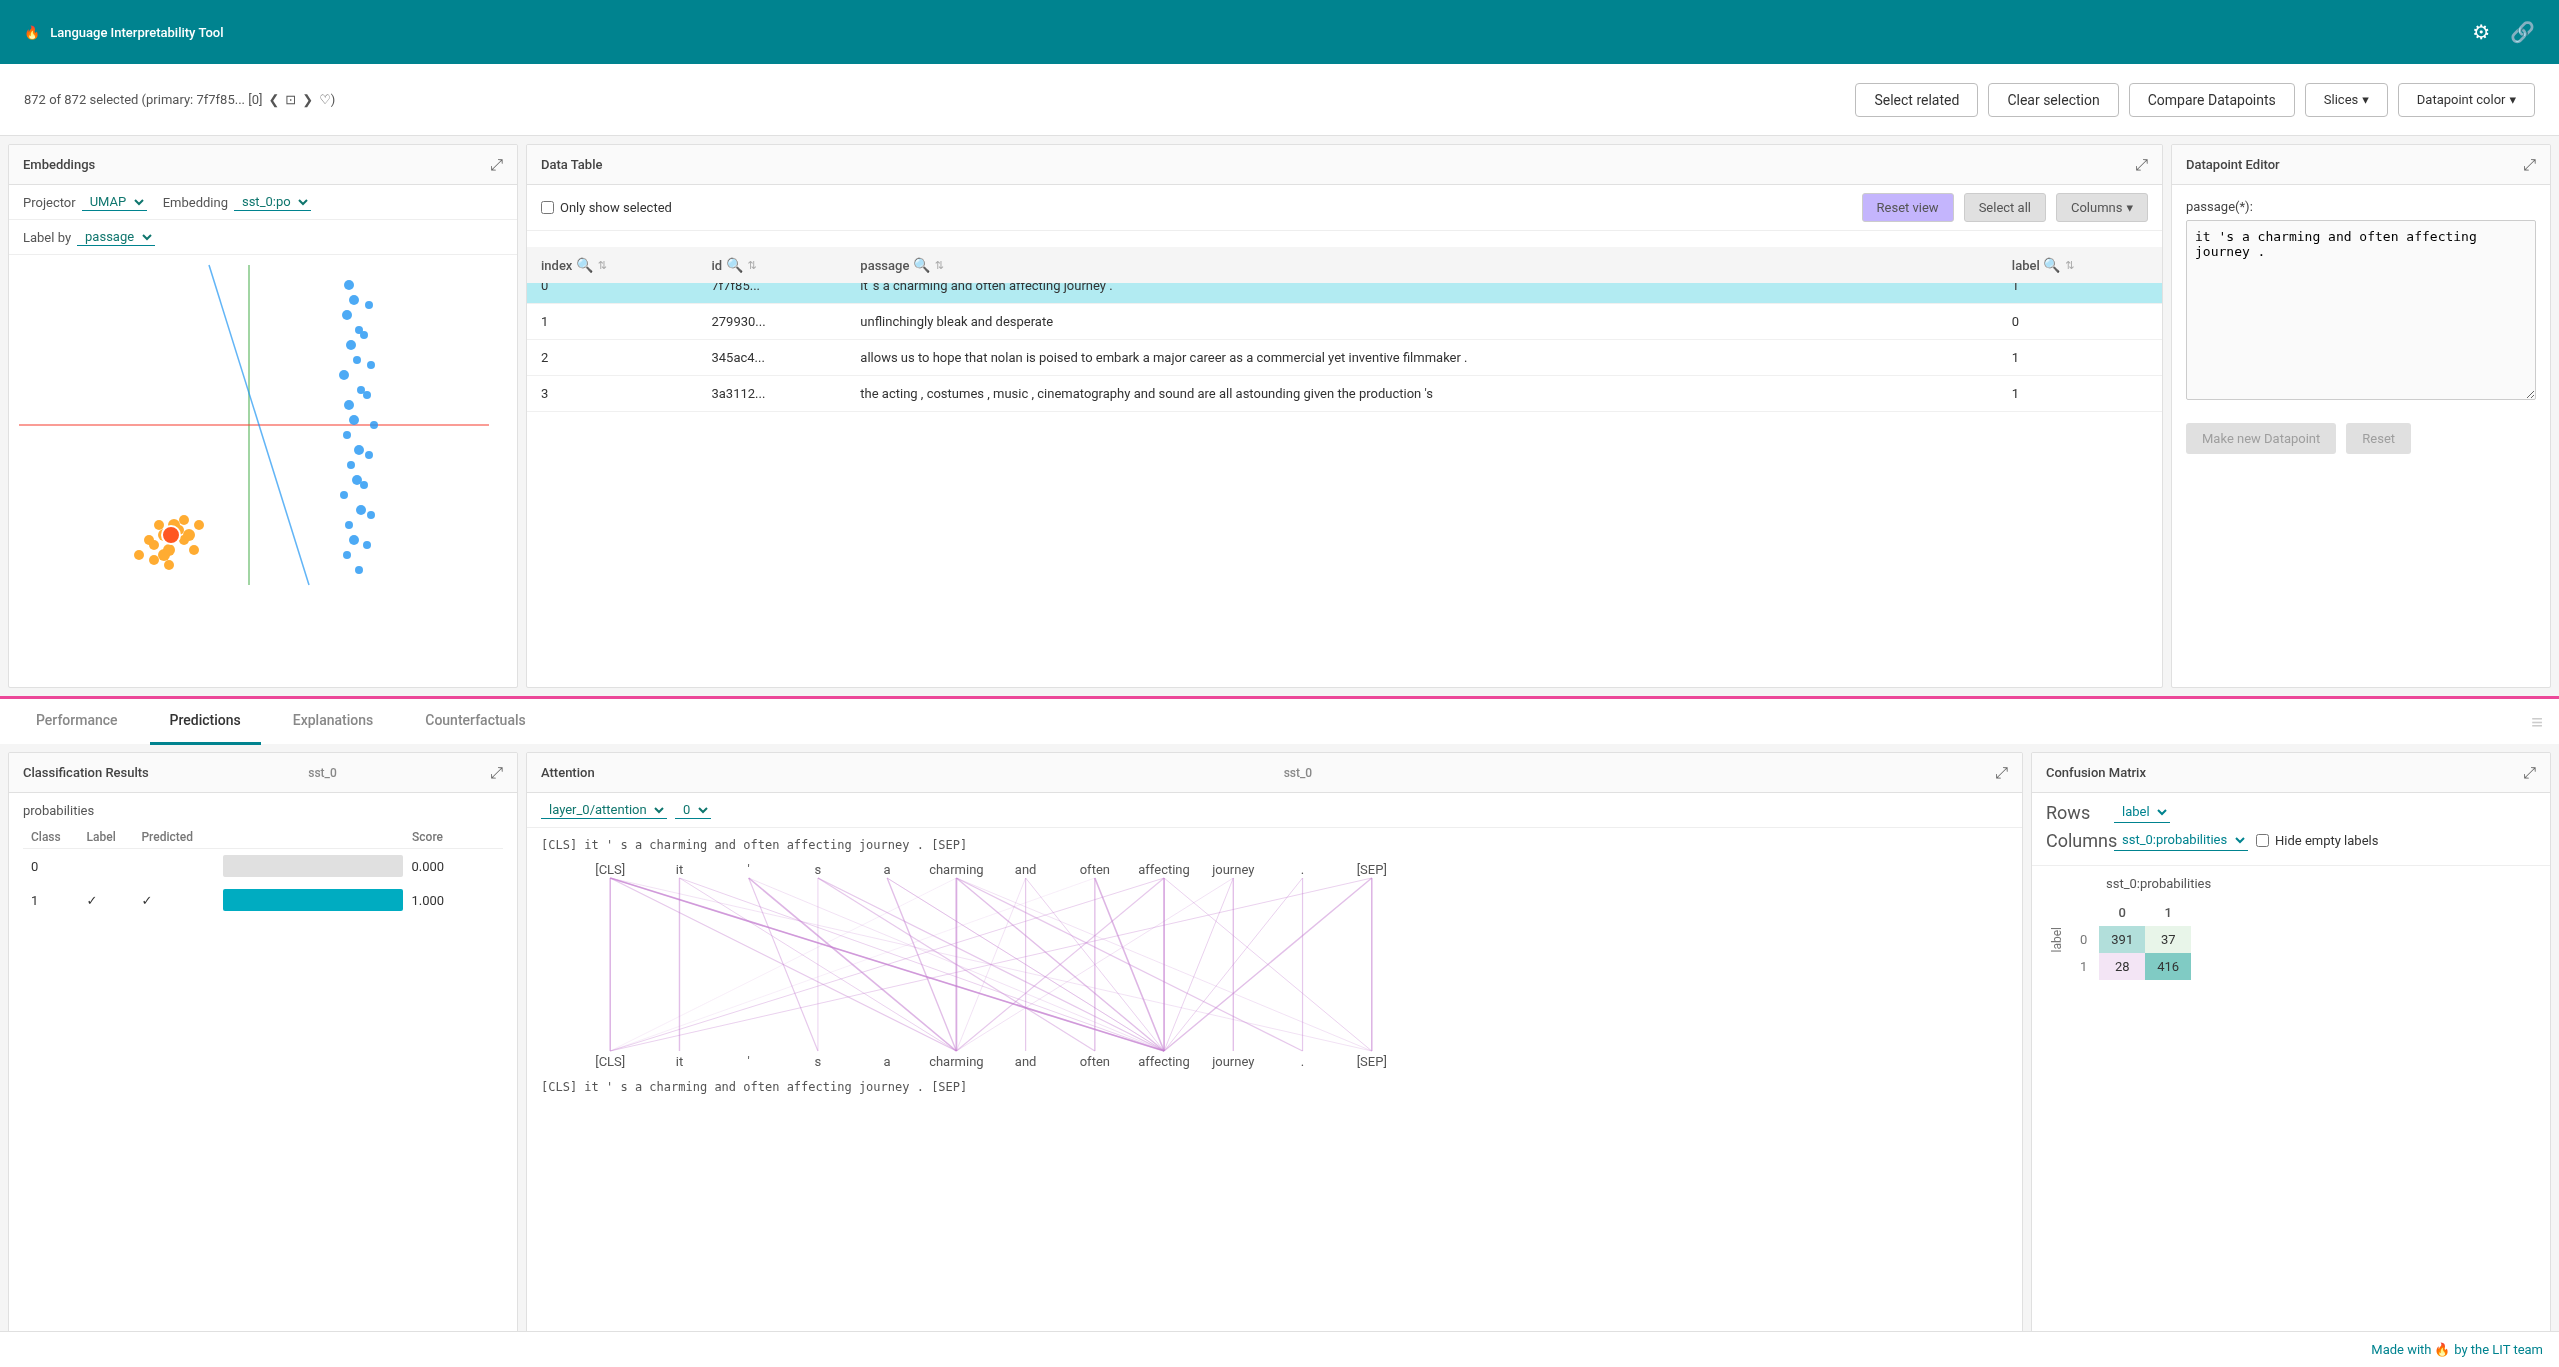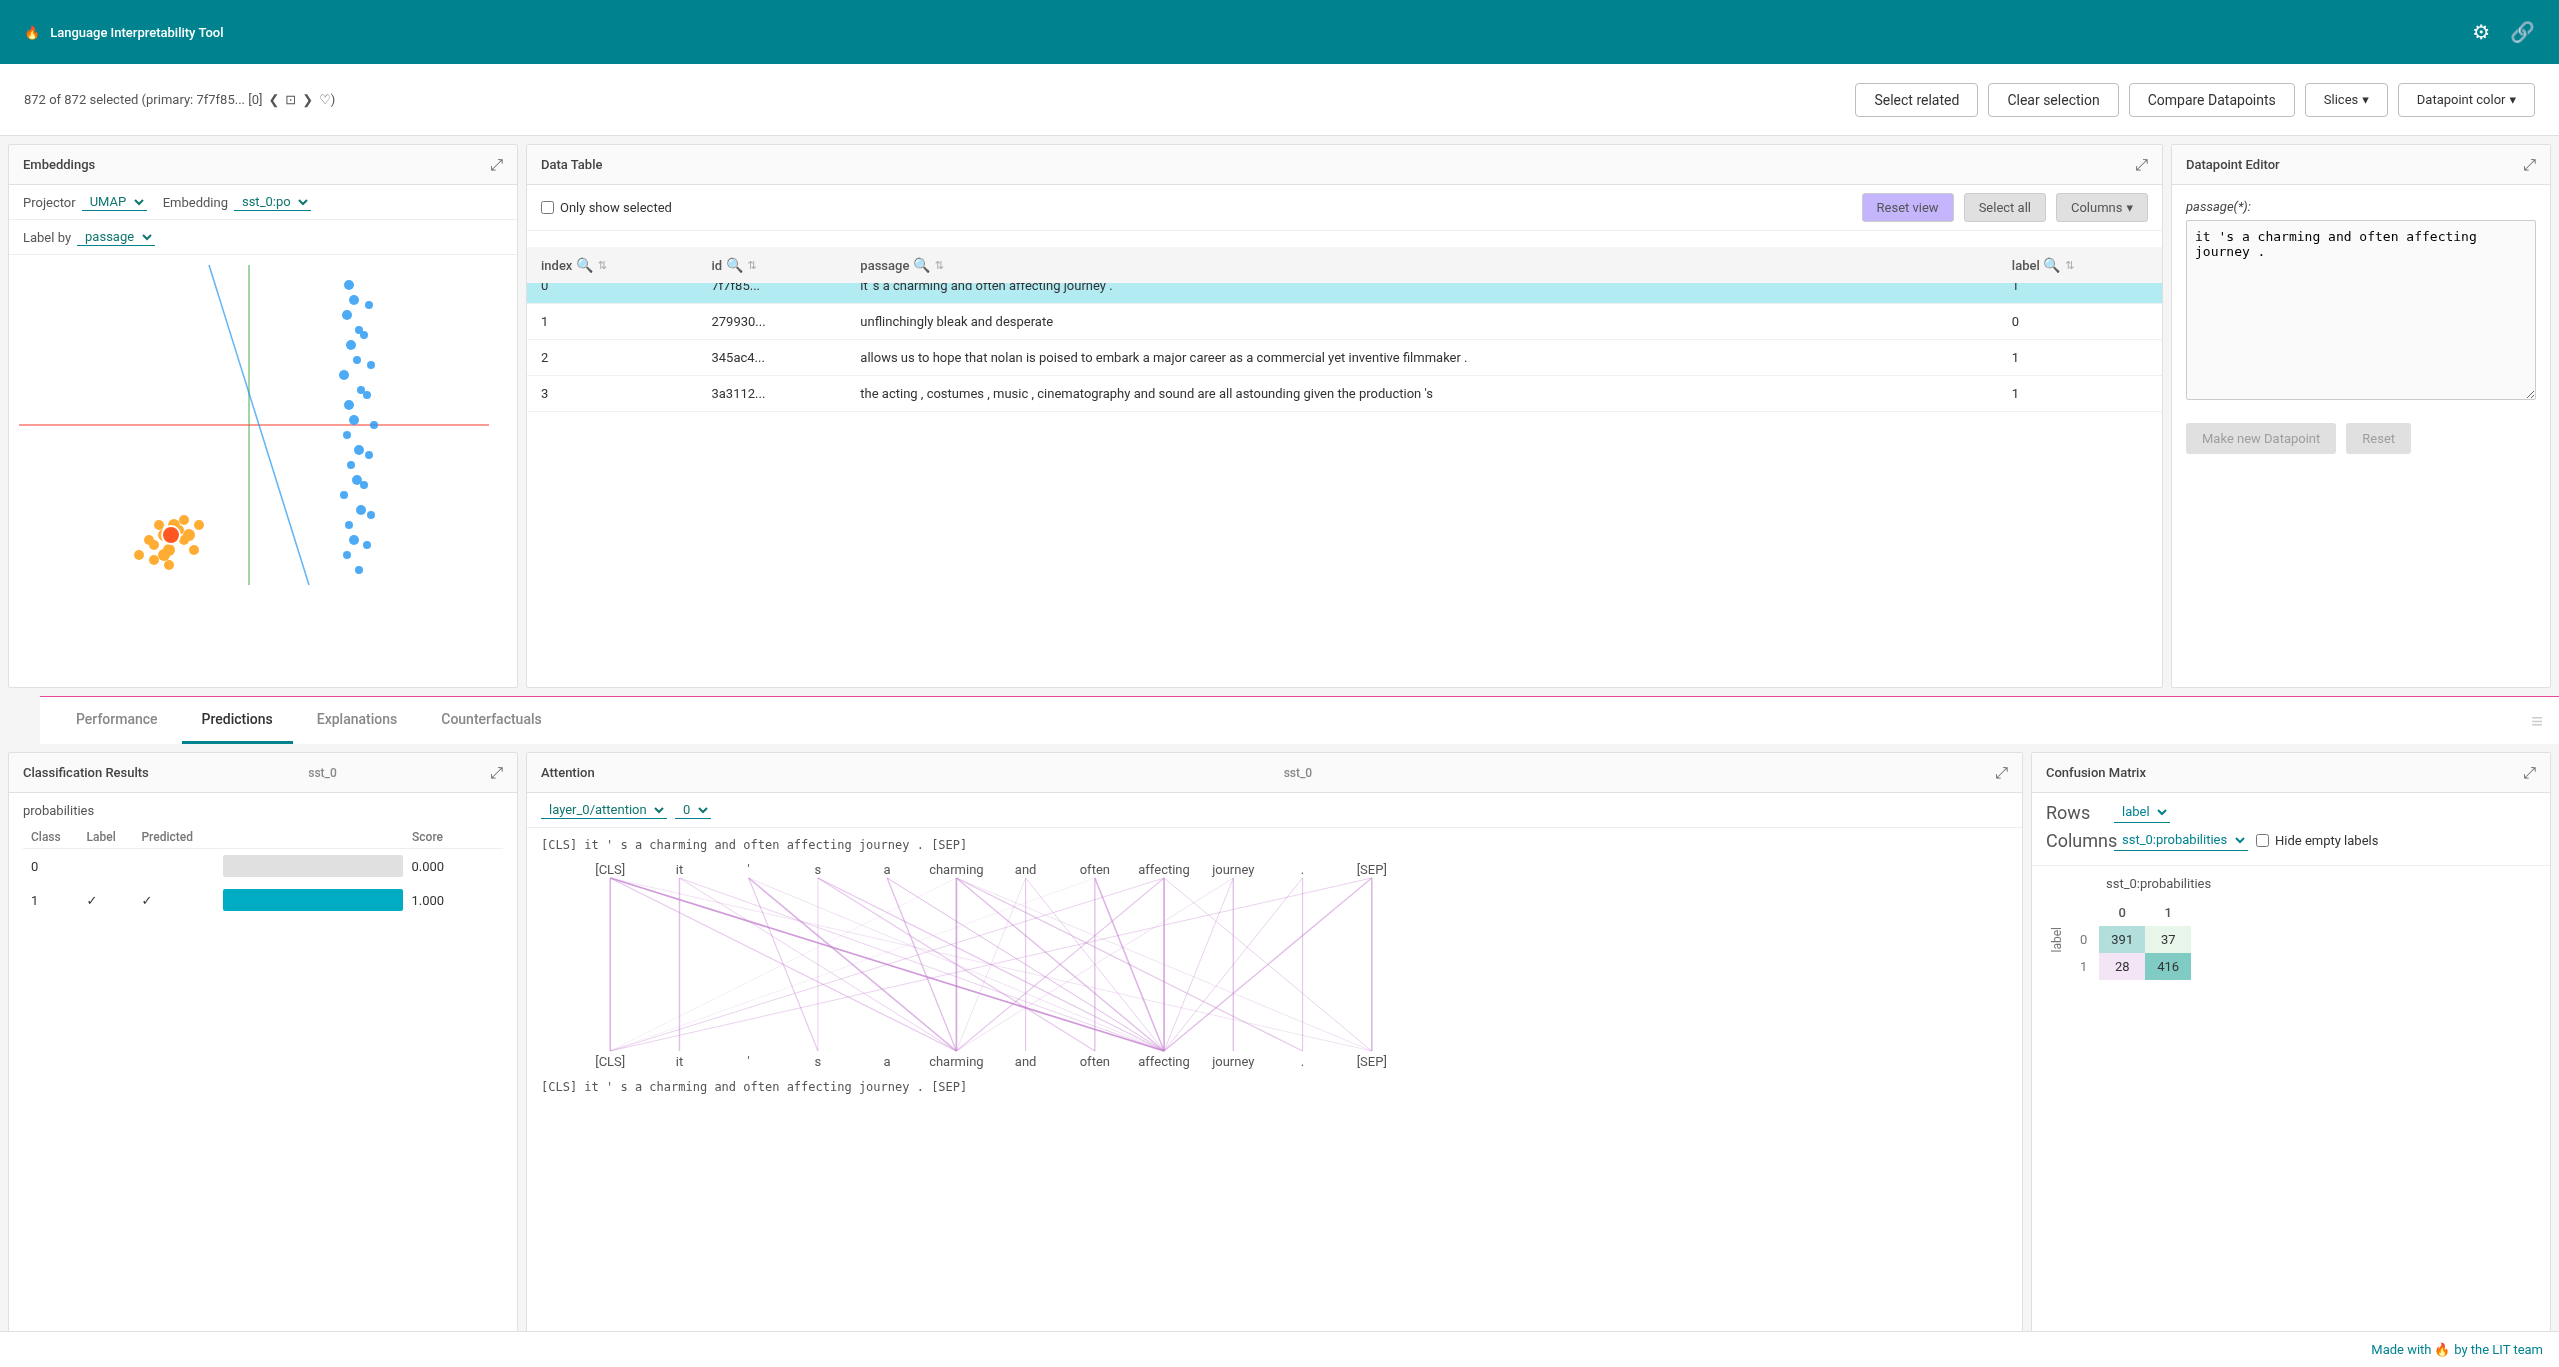--- a/index.html
+++ b/index.html
@@ -162,21 +162,21 @@
     .search-icon-sm { font-size: 14px; color: #888; cursor: pointer; }
     .sort-icon { font-size: 11px; color: #aaa; }
     .table-scroll { overflow-y: auto; max-height: 400px; }
 
     
     .datapoint-editor-panel {
       width: 380px;
       min-width: 380px;
     }
     .editor-content { padding: 14px; }
-    .editor-label { font-size: 13px; color: #444; margin-bottom: 6px; font-style: italic; }
+    .editor-label { font-size: 13px; color: #444; margin-bottom: 6px; }
     .editor-textarea {
       width: 100%;
       height: 180px;
       border: 1px solid #ccc;
       border-radius: 2px;
       padding: 8px;
       font-family: monospace;
       font-size: 13px;
       resize: vertical;
       background: #fafafa;
@@ -199,27 +199,26 @@
       border: none;
       padding: 8px 16px;
       border-radius: 3px;
       cursor: not-allowed;
       font-size: 13px;
     }
 
     
     .bottom-tabs {
       background: white;
-      border-top: 1px solid #ec4899;
+      border-top: 3px solid #ec4899;
       height: 48px;
       display: flex;
       align-items: center;
       padding: 0 16px;
-      gap: 4px;
-      margin-left: 40px;
+      gap: 12px;
     }
     .tab {
       padding: 14px 20px;
       font-size: 14px;
       color: #888;
       cursor: pointer;
       border-bottom: 3px solid transparent;
       font-weight: 500;
     }
     .tab.active {

